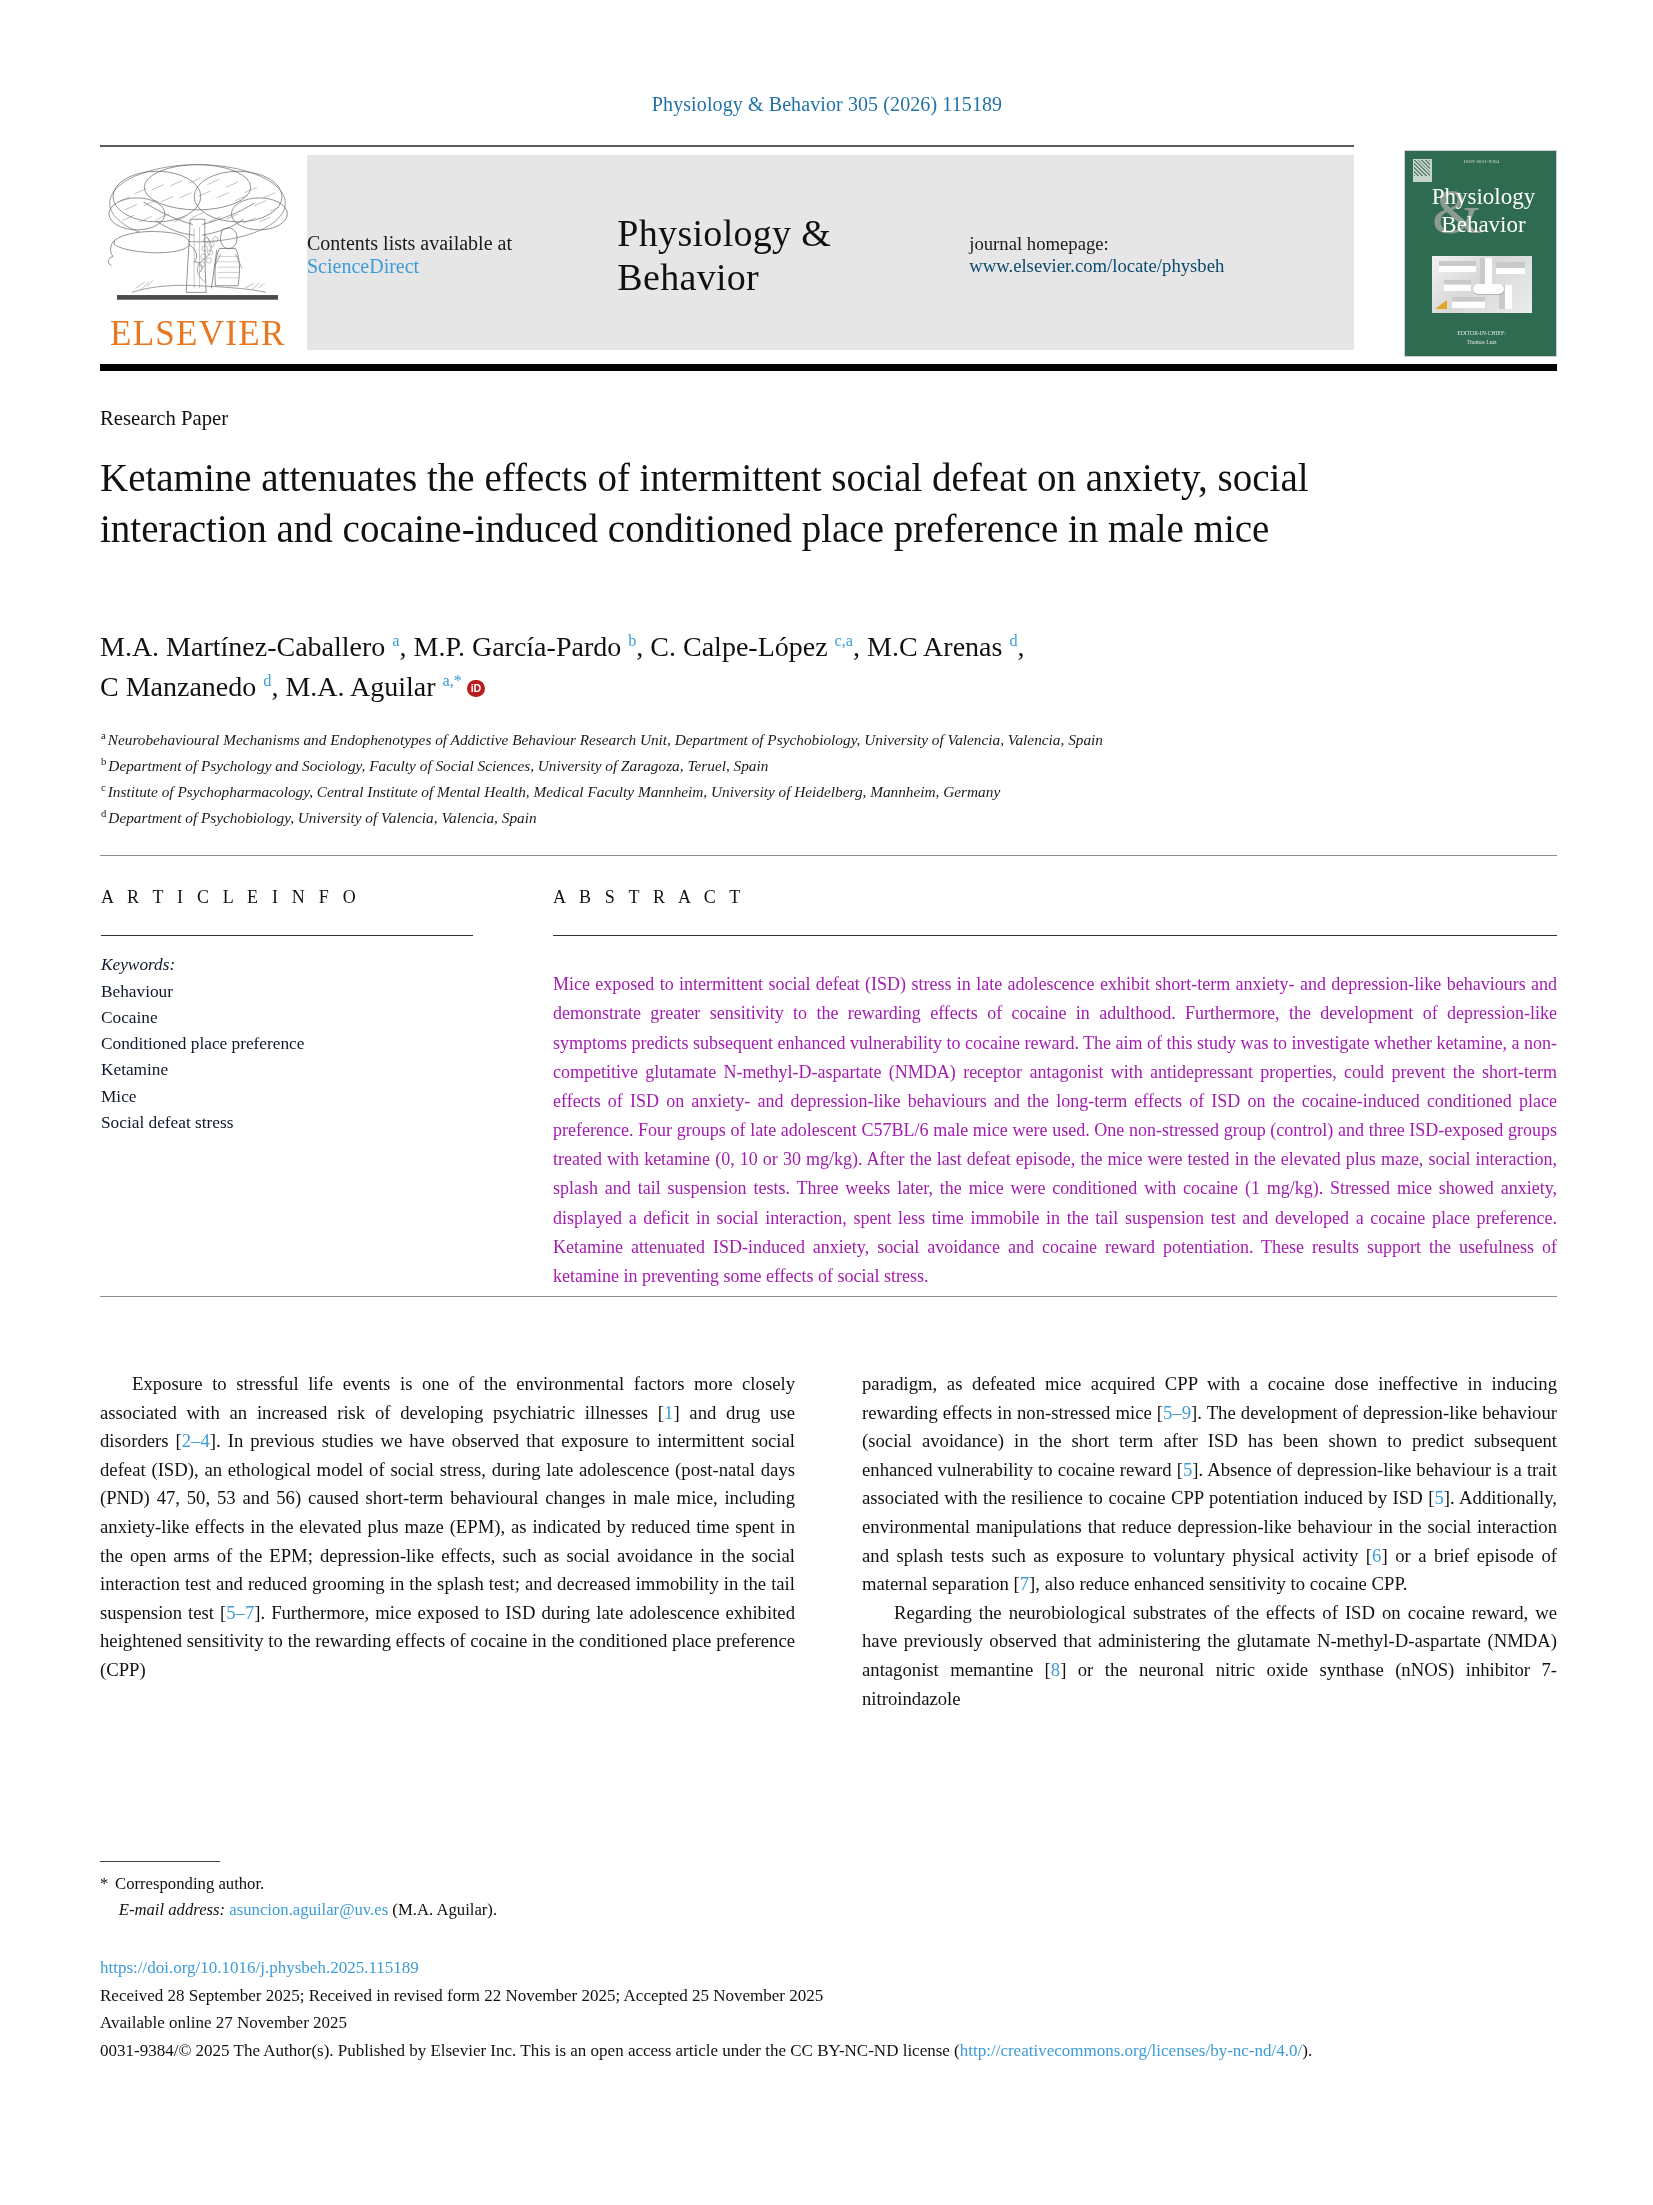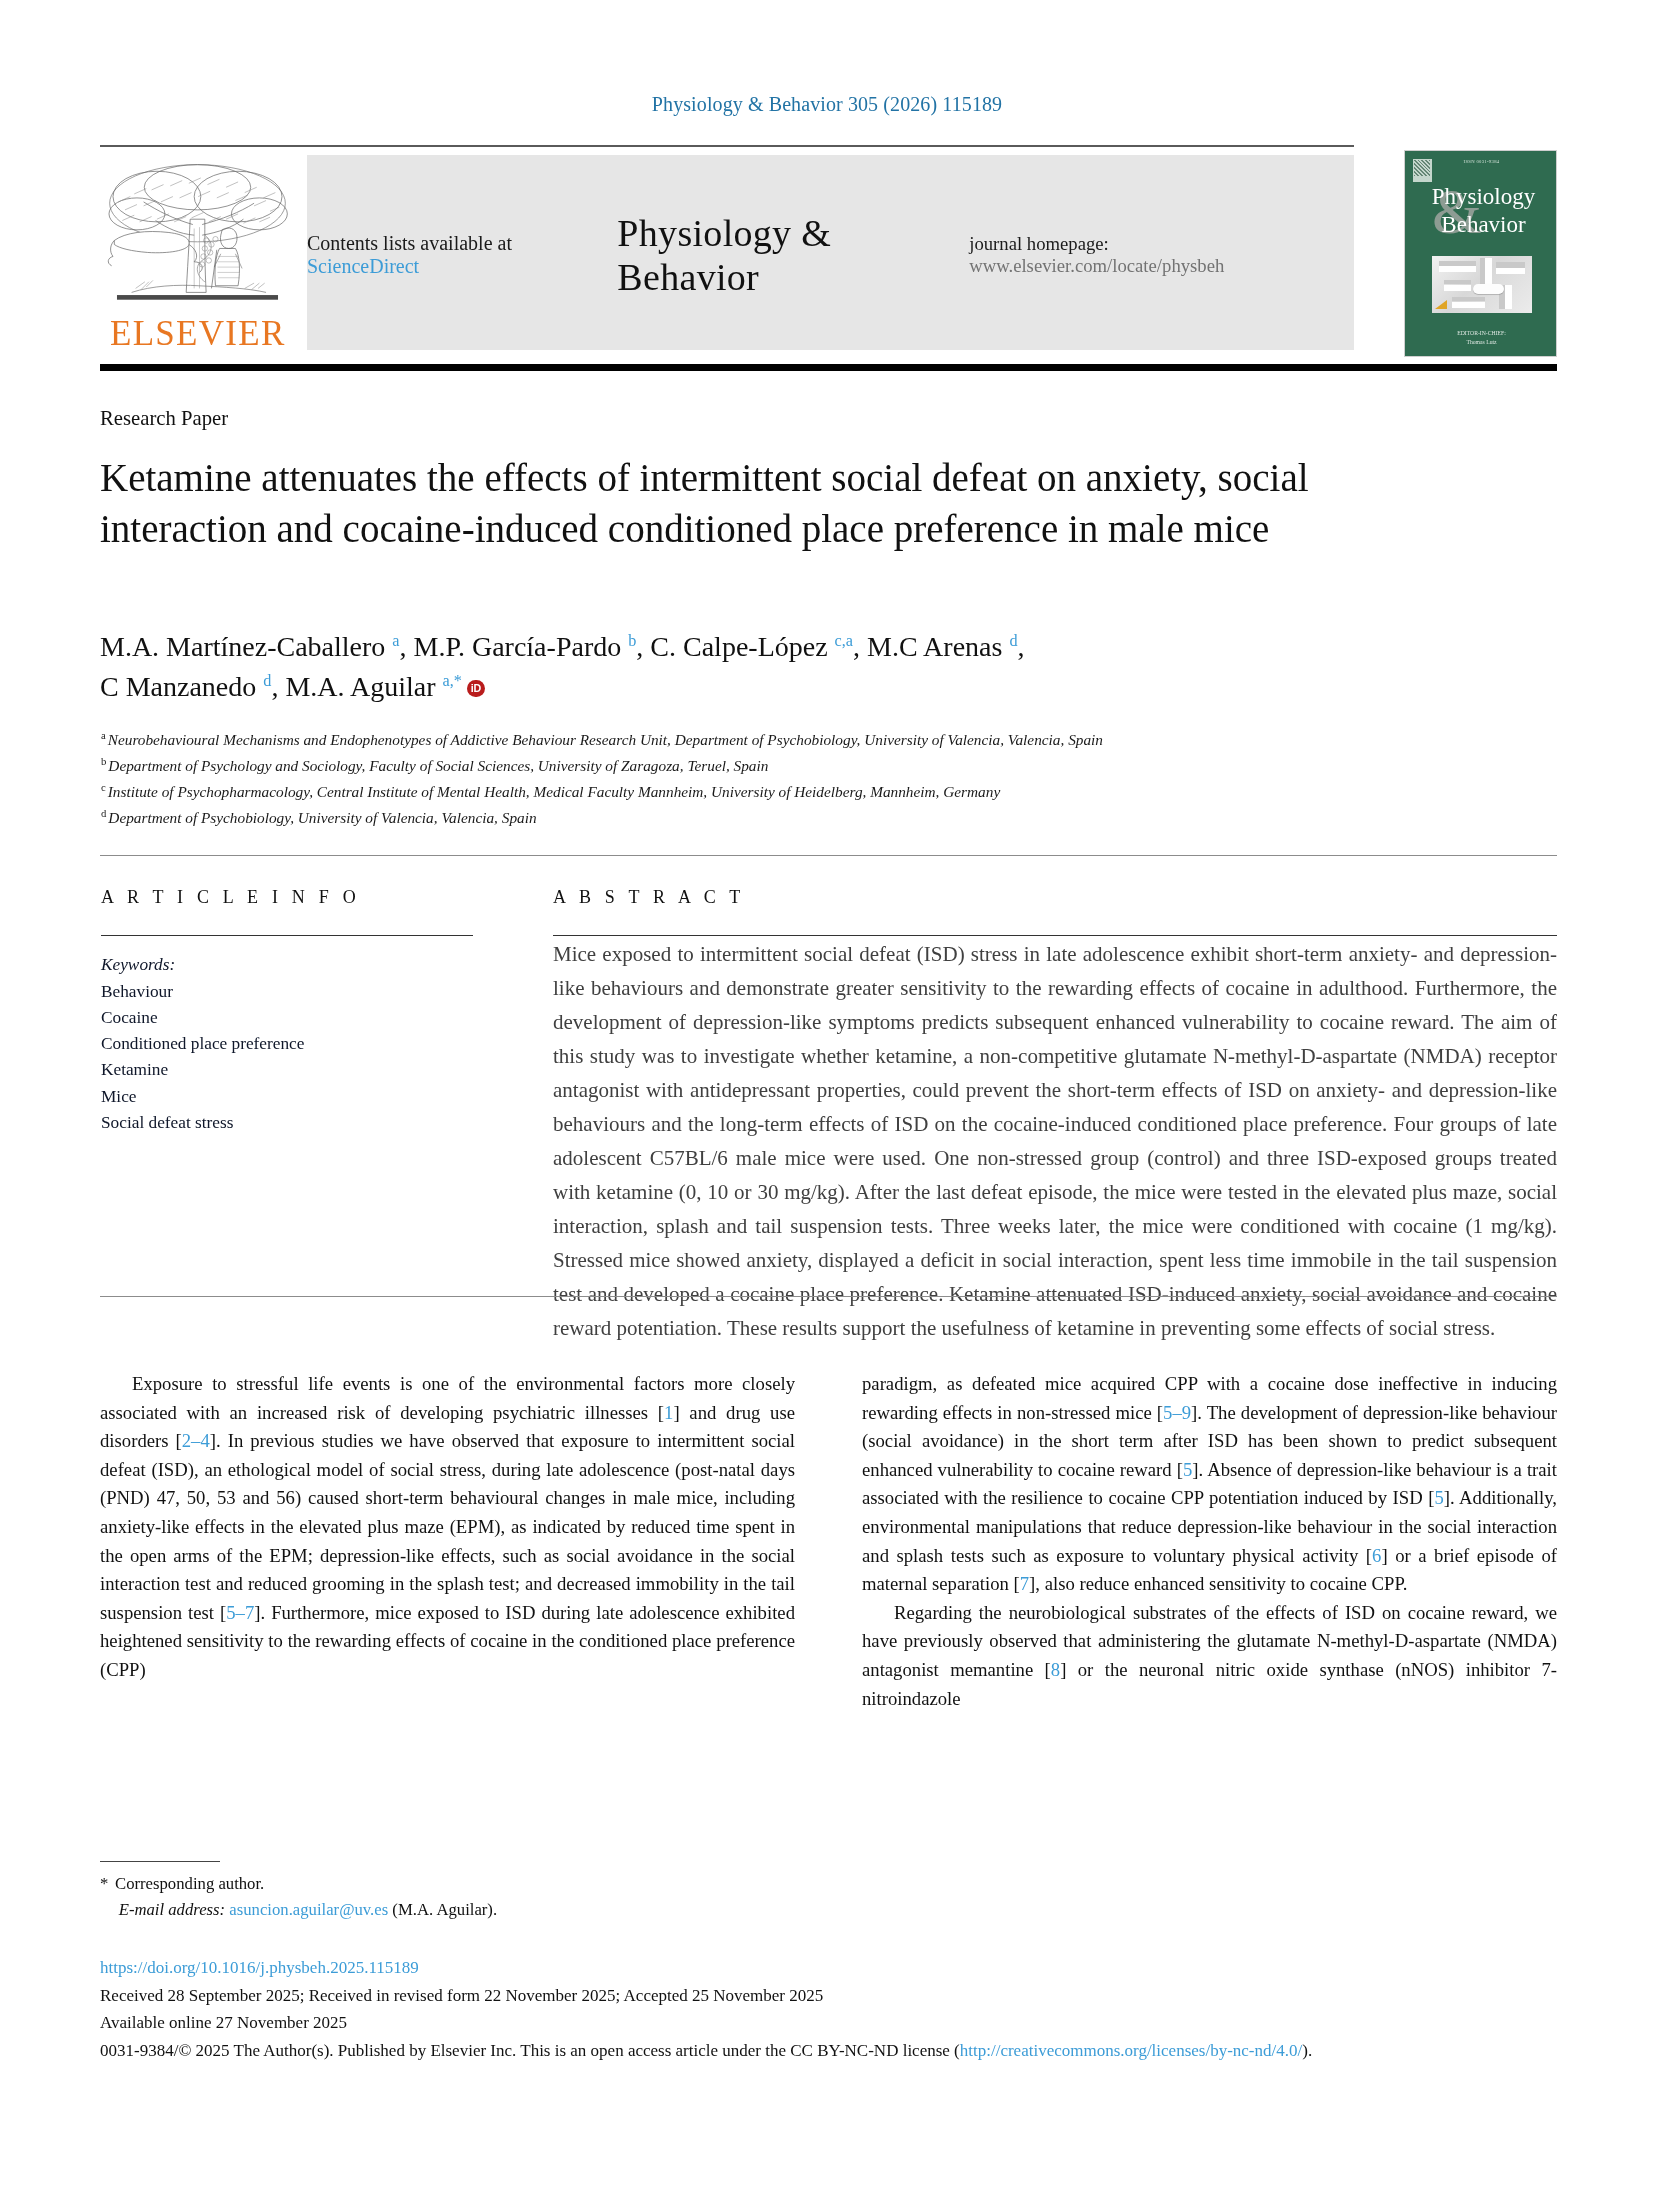--- a/index.html
+++ b/index.html
@@ -95,21 +95,21 @@
   .banner-contents .sd-link { color: #3c9cd7; }
   .banner-title {
     font-size: 38px;
     color: #111;
     letter-spacing: 0.3px;
   }
   .banner-homepage {
     font-size: 18.7px;
     color: #1a1a1a;
   }
-  .banner-homepage .hp-link { color: #737373; }
+  .banner-homepage .hp-link { color: #0c4a6e; }
 
   .cover-thumb {
     position: absolute;
     left: 1304px;
     top: 2.7px;
     width: 153px;
     height: 207px;
     background: #2f6b50;
     border: 0.7px solid #cfcfcf;
     box-sizing: border-box;
@@ -307,25 +307,25 @@
     top: 887px;
     width: 1004px;
   }
   .abstract-underline {
     margin-top: 27px;
     width: 1004px;
     height: 1.3px;
     background: #333;
   }
   .abstract-text {
-    margin-top: 1px;
-    font-size: 21px;
+    margin-top: 34px;
+    font-size: 18px;
     line-height: 1.62;
     text-align: justify;
-    color: #404040;
+    color: #a21caf;
     hyphens: auto;
   }
   .rule-info-bottom {
     position: absolute;
     left: 100px;
     top: 1296px;
     width: 1457px;
     height: 1.3px;
     background: #8c8c8c;
   }

